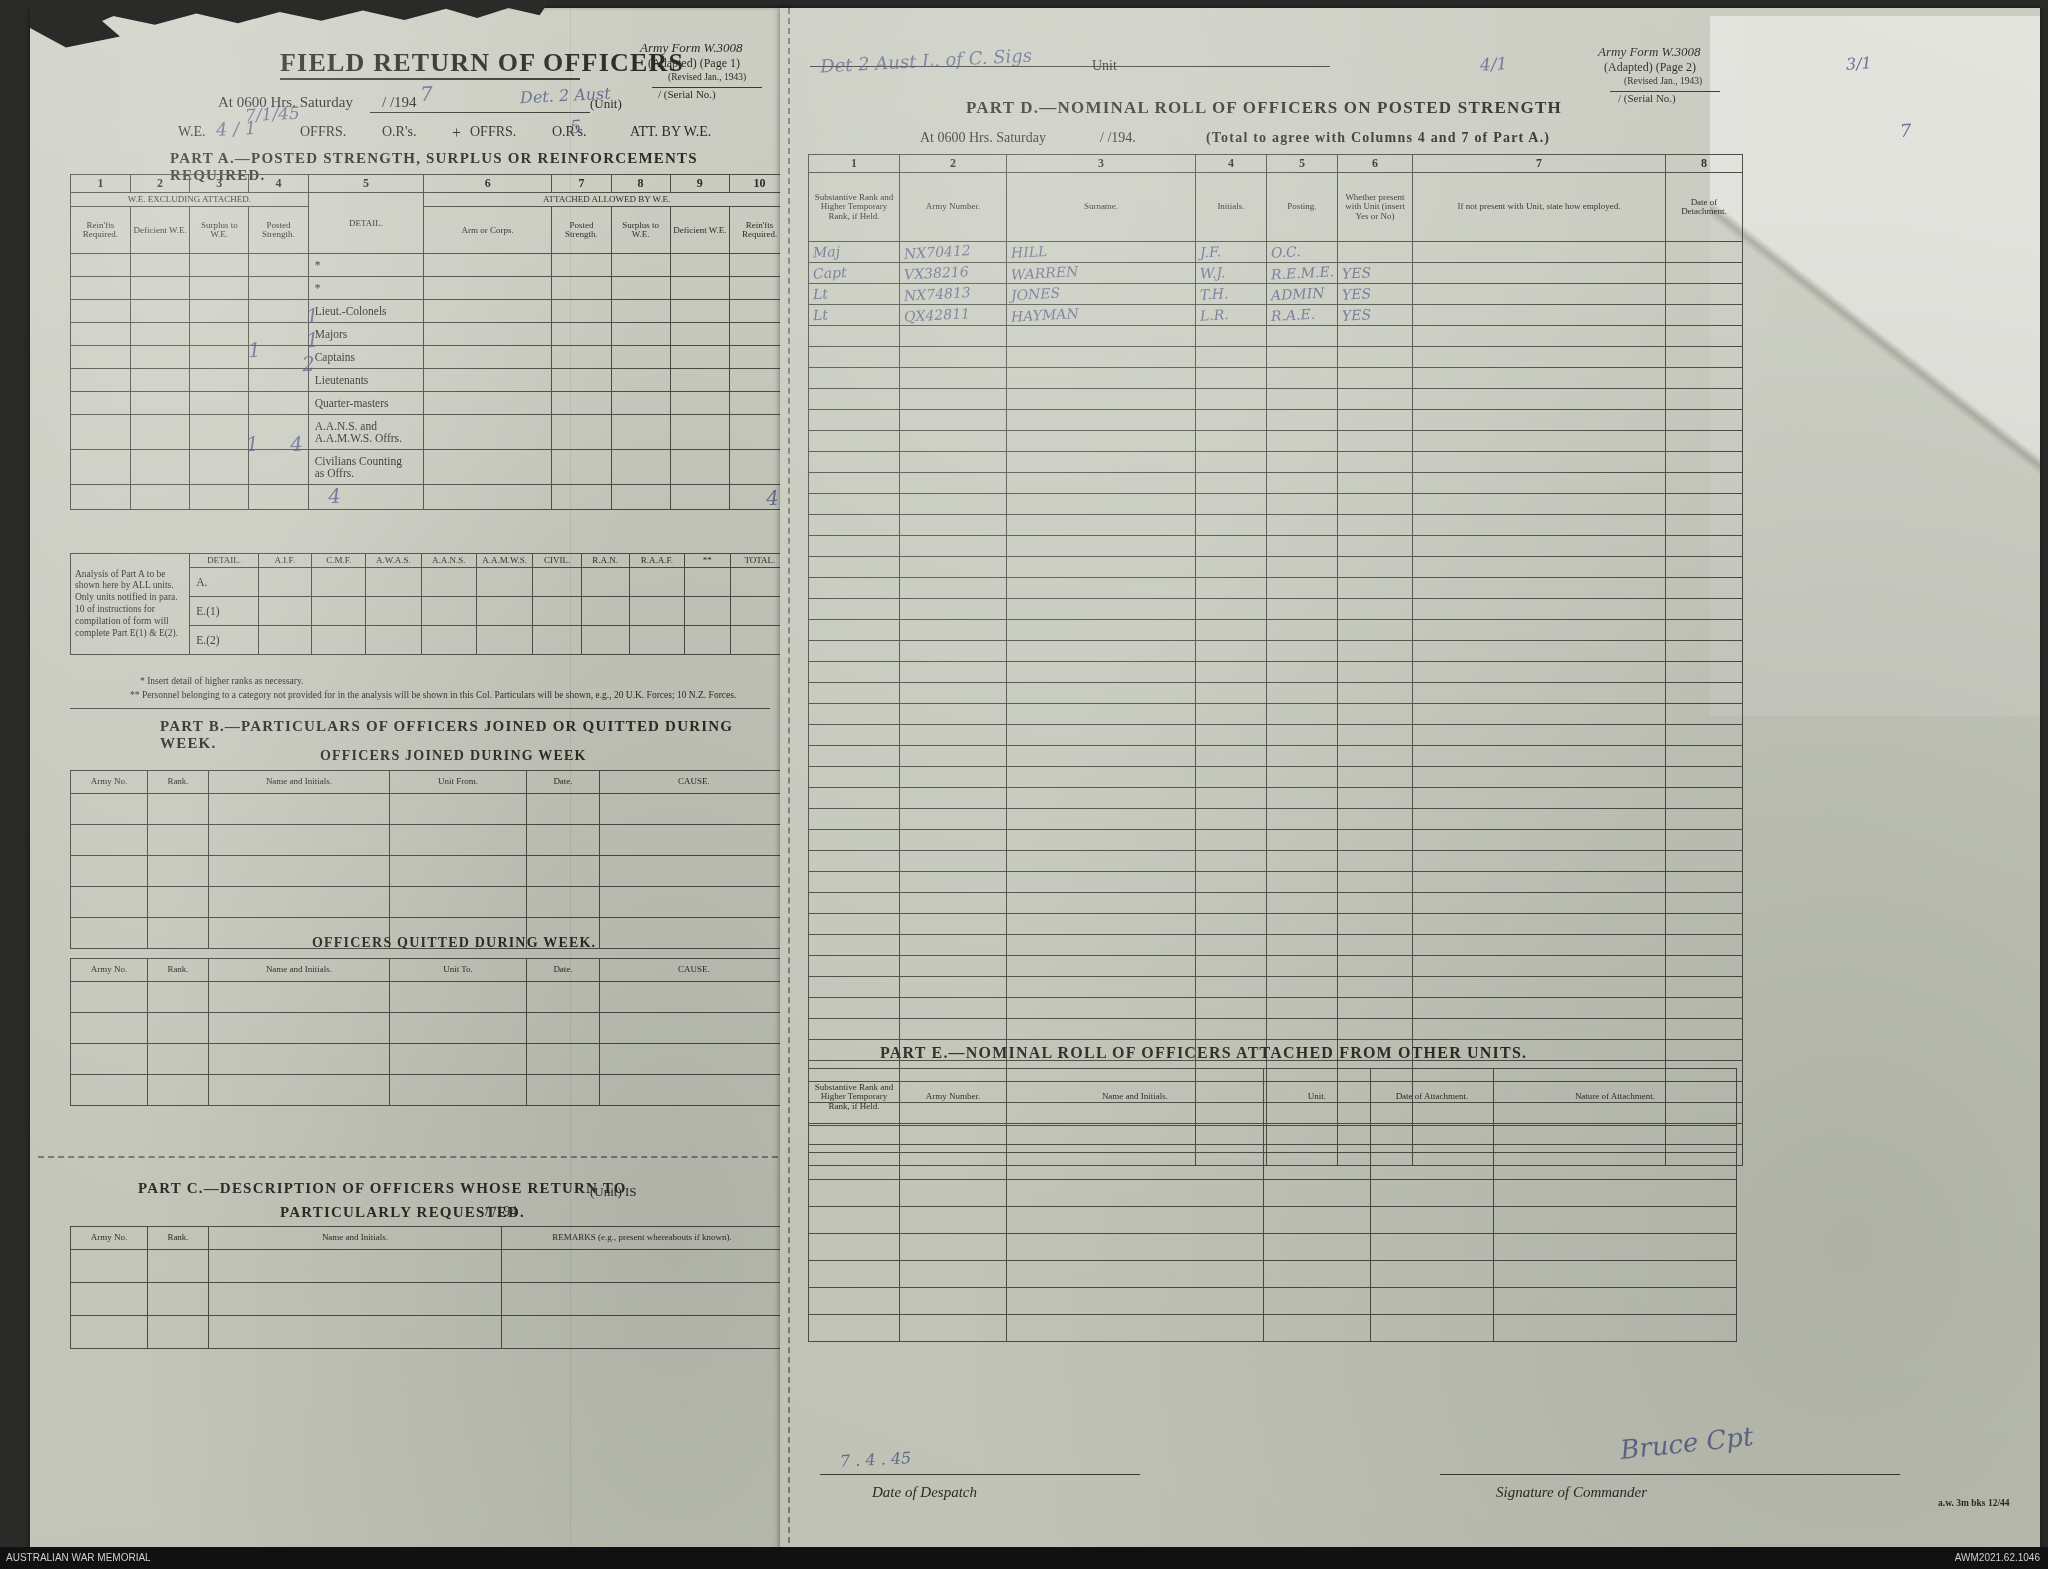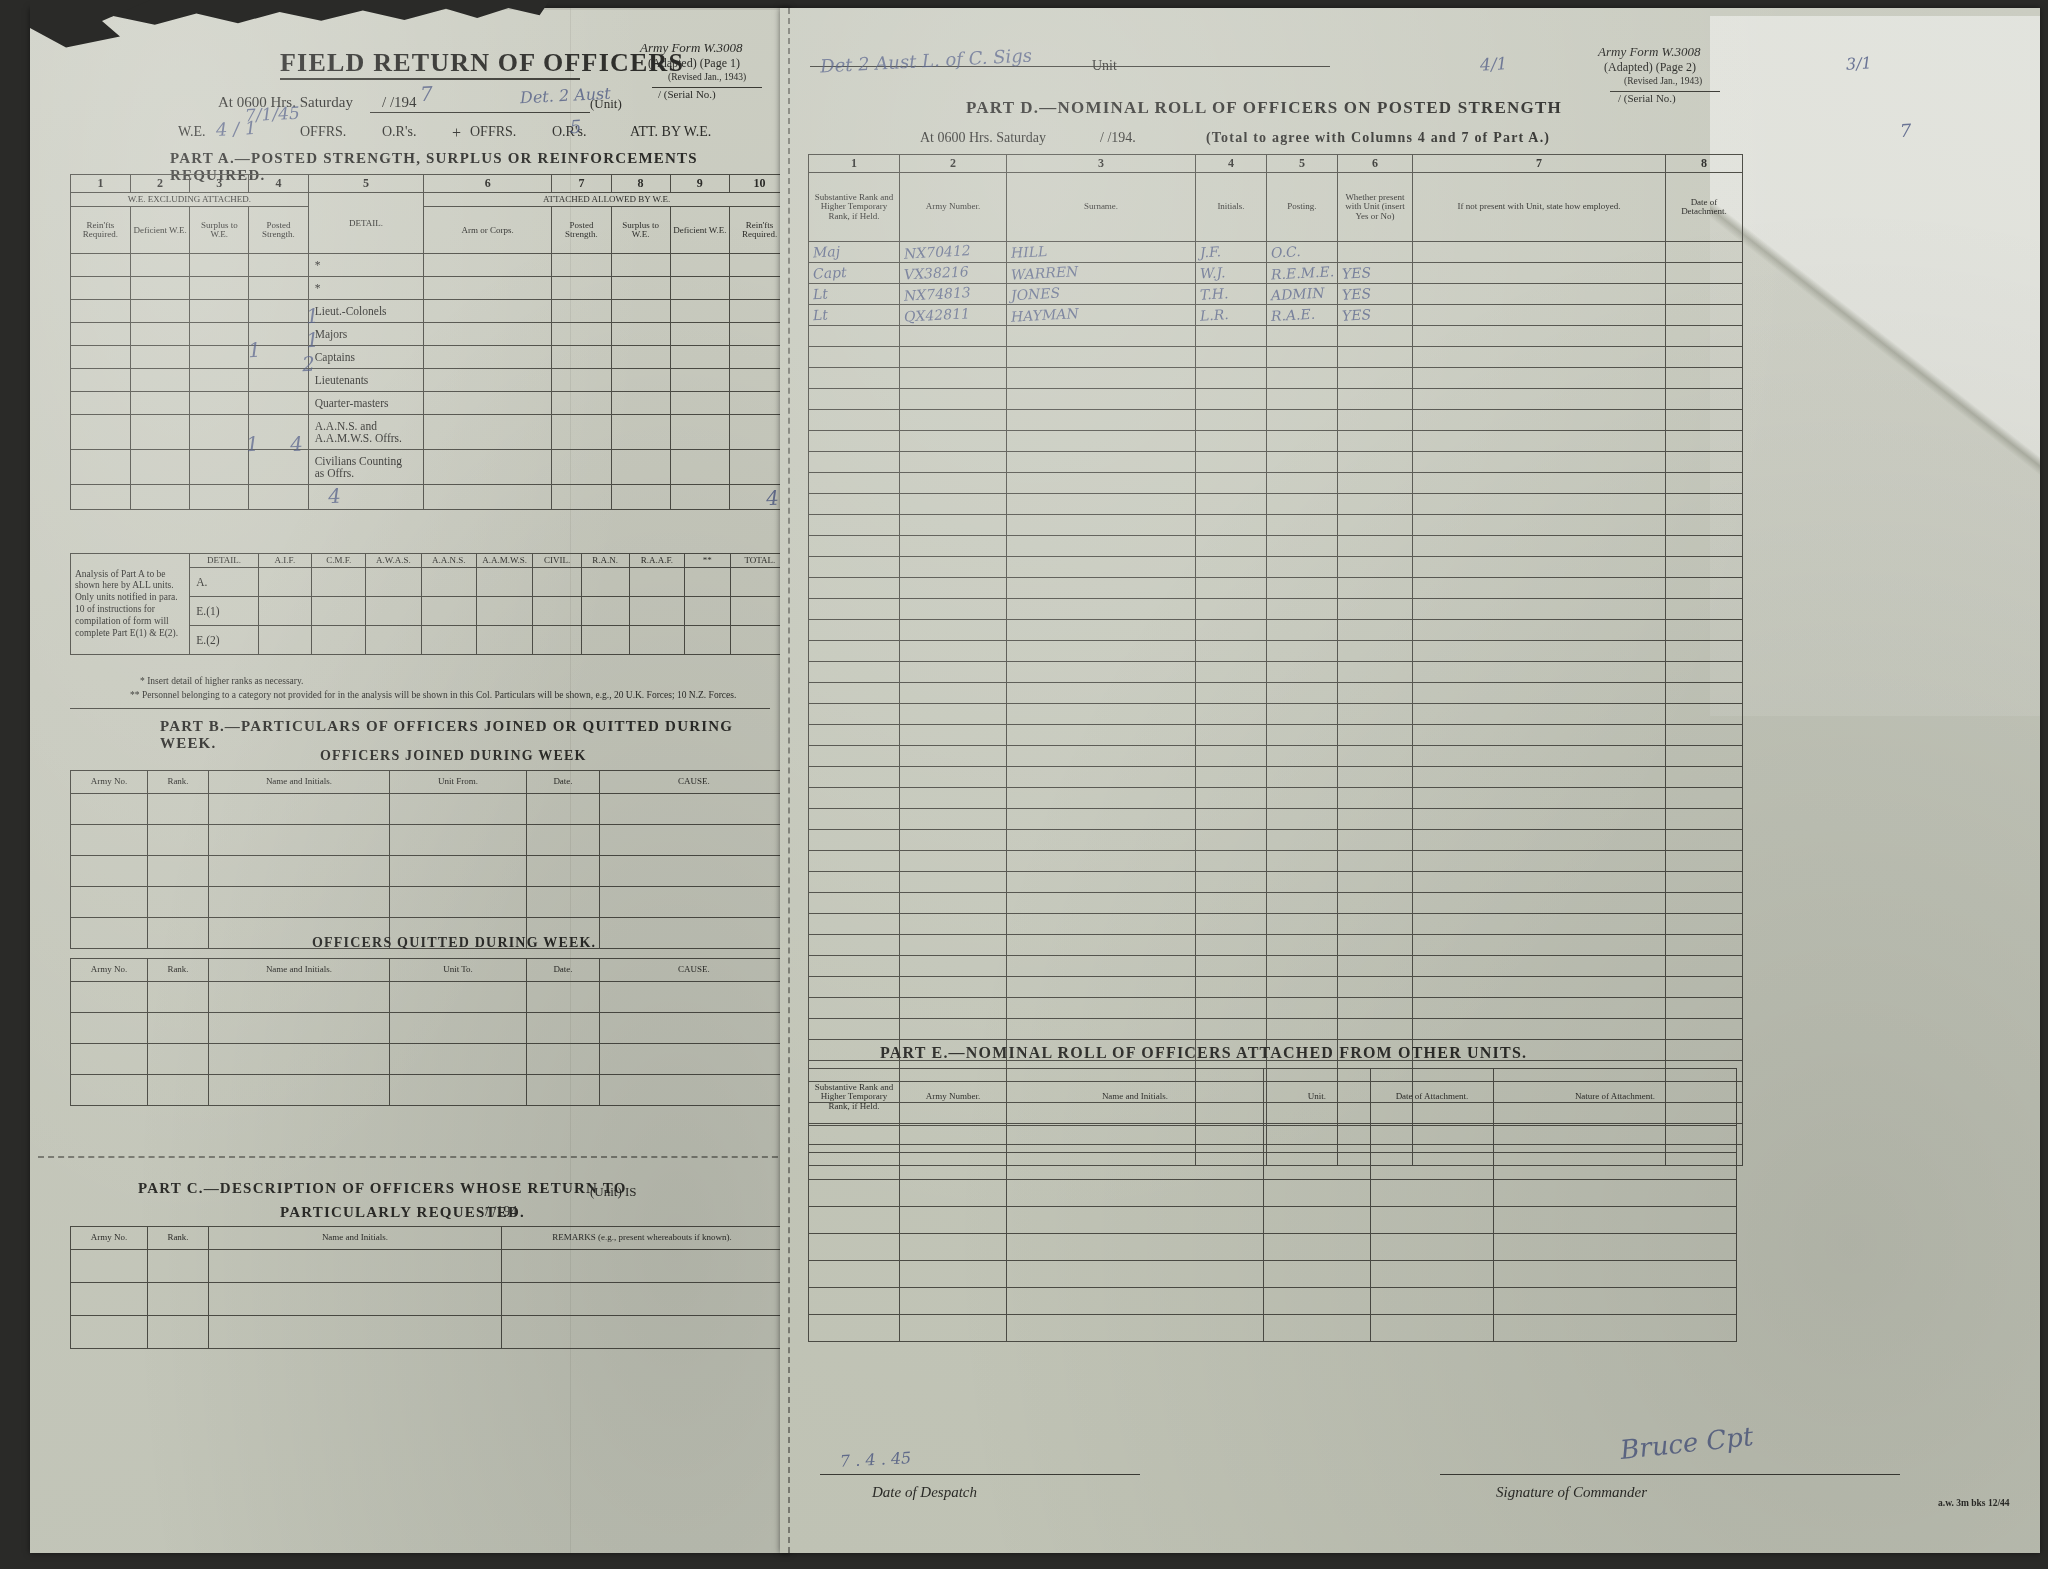--- a/index.html
+++ b/index.html
@@ -1040,13 +1040,17 @@
     <div class="hw" style="left:700px;top:46px;font-size:17px;">4/1</div>
     <div class="hw" style="left:1066px;top:46px;font-size:16px;">3/1</div>
     <div class="hw" style="left:1120px;top:112px;font-size:18px;">7</div>
     <div class="hw" style="left:60px;top:1442px;font-size:16px;">7 . 4 . 45</div>
     <div class="hw" style="left:840px;top:1420px;font-size:26px;transform:rotate(-6deg);">Bruce  Cpt</div>
   </div>
 
   <div class="torn"></div>
   <div class="torn2"></div>
 
+  <div id="footer-bar">
+    <span id="awm-credit">AUSTRALIAN WAR MEMORIAL</span>
+    <span id="awm-id">AWM2021.62.1046</span>
+  </div>
 </div>
 
 </body></html>

